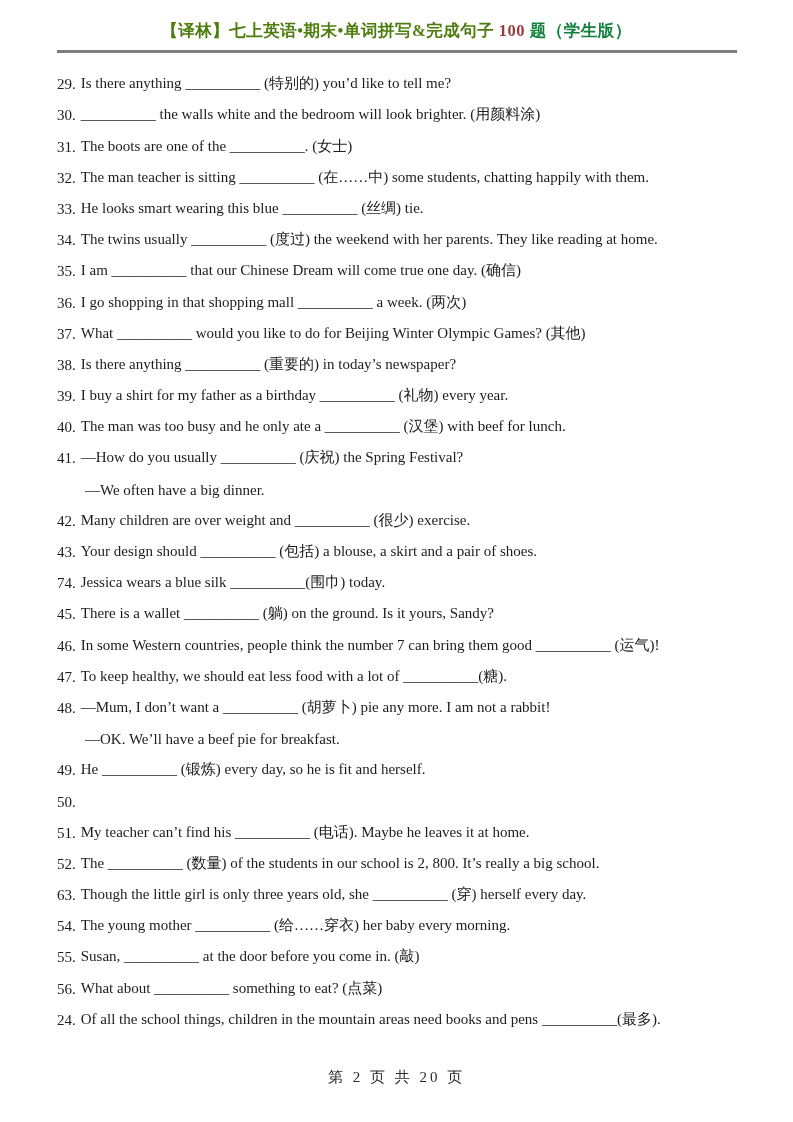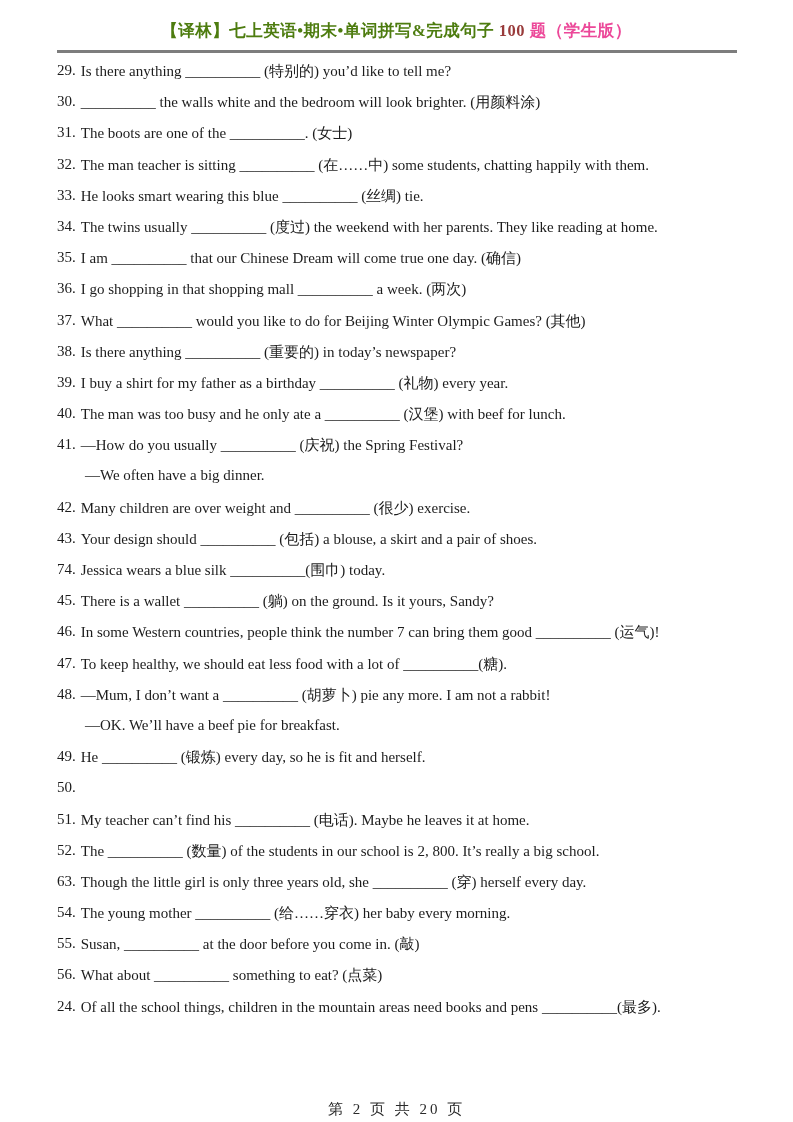--- a/index.html
+++ b/index.html
@@ -38,48 +38,47 @@
   .questions {
     position: absolute;
     top: 62px;
     left: 57px;
     right: 20px;
     font-size: 15px;
   }
   .q-line {
     height: 31.2px;
     display: flex;
-    align-items: flex-start;
+    align-items: flex-end;
     white-space: nowrap;
   }
   .q-num {
     margin-right: 5px;
   }
   .q-cont {
     padding-left: 28px;
   }
   .footer {
     position: absolute;
     top: 1068px;
     left: 0;
     right: 0;
     text-align: center;
     font-size: 15px;
     letter-spacing: 3px;
     color: #2a2a2a;
-    margin-top: 32px;
   }
 </style>
 </head>
 <body>
 
 <div class="page">
 
   <div class="header">
-    <span class="hdr-blue" style="color: #4d7c0f;">【译林】七上英语•期末•单词拼写&amp;完成句子 </span><span class="hdr-red" style="color: rgb(153, 59, 59);">100</span><span class="hdr-blue" style="color: #ec4899; text-align: right;"> 题（学生版）</span>
+    <span class="hdr-blue" style="color: #4d7c0f;">【译林】七上英语•期末•单词拼写&amp;完成句子 </span><span class="hdr-red" style="color: rgb(153, 59, 59);">100</span><span class="hdr-blue" style="color: #15803d; text-align: right;"> 题（学生版）</span>
   </div>
 
   <div class="rule" style="background: rgb(125, 125, 125);"></div>
 
   <div class="questions">
       <div class="q-line">
         <span class="q-num">29.</span>
         <span class="q-text">Is there anything __________ (特别的) you’d like to tell me?</span>
       </div>
       <div class="q-line">

